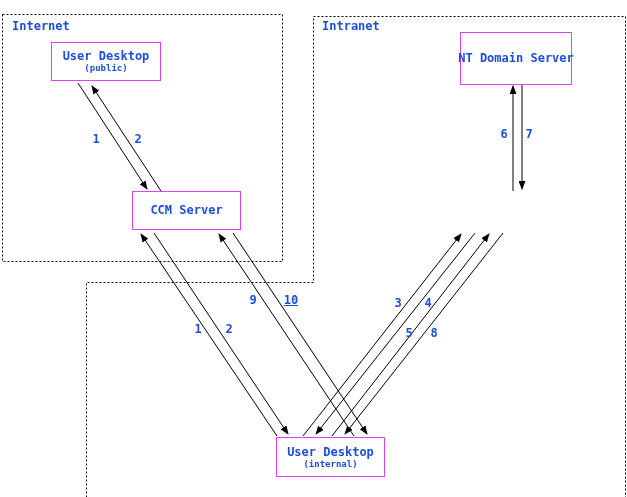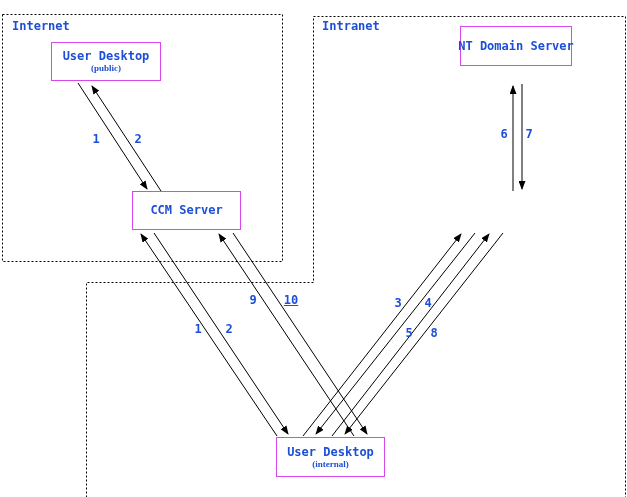--- a/index.html
+++ b/index.html
@@ -12,21 +12,21 @@
   .region-label{
     position:absolute;font-size:12px;font-weight:bold;letter-spacing:0px;
     white-space:nowrap;
   }
   .node{
     position:absolute;border:1px solid #d946ef;background:#ffffff;
     display:flex;flex-direction:column;align-items:center;justify-content:center;
     text-align:center;box-sizing:border-box;
   }
   .node .title{font-size:12px;font-weight:bold;line-height:13px;white-space:nowrap;}
-  .node .subtitle{font-size:9px;font-weight:bold;line-height:10px;white-space:nowrap;font-family:Liberation Serif, serif;}
+  .node .subtitle{font-size:9px;font-weight:bold;line-height:10px;white-space:nowrap;}
   .edge-label{
     position:absolute;font-size:12px;font-weight:bold;white-space:nowrap;
     transform:translate(-50%,-50%);
   }
 </style>
 </head>
 <body>
 
 <div id="canvas">
 
@@ -62,21 +62,21 @@
 
   <div class="node" style="left:51px;top:30px;width:110px;height:39px;">
     <span class="title">User Desktop</span>
     <span class="subtitle">(public)</span>
   </div>
 
   <div class="node" style="left:132px;top:179px;width:109px;height:39px;">
     <span class="title">CCM Server</span>
   </div>
 
-  <div class="node" style="left:460px;top:14px;width:112px;height:40px;">
+  <div class="node" style="left:460px;top:20px;width:112px;height:53px;">
     <span class="title">NT Domain Server</span>
   </div>
 
 
   <div class="node" style="left:276px;top:425px;width:109px;height:40px;">
     <span class="title">User Desktop</span>
     <span class="subtitle">(internal)</span>
   </div>
 
   <span class="edge-label" style="left:96px;top:127px;">1</span>

